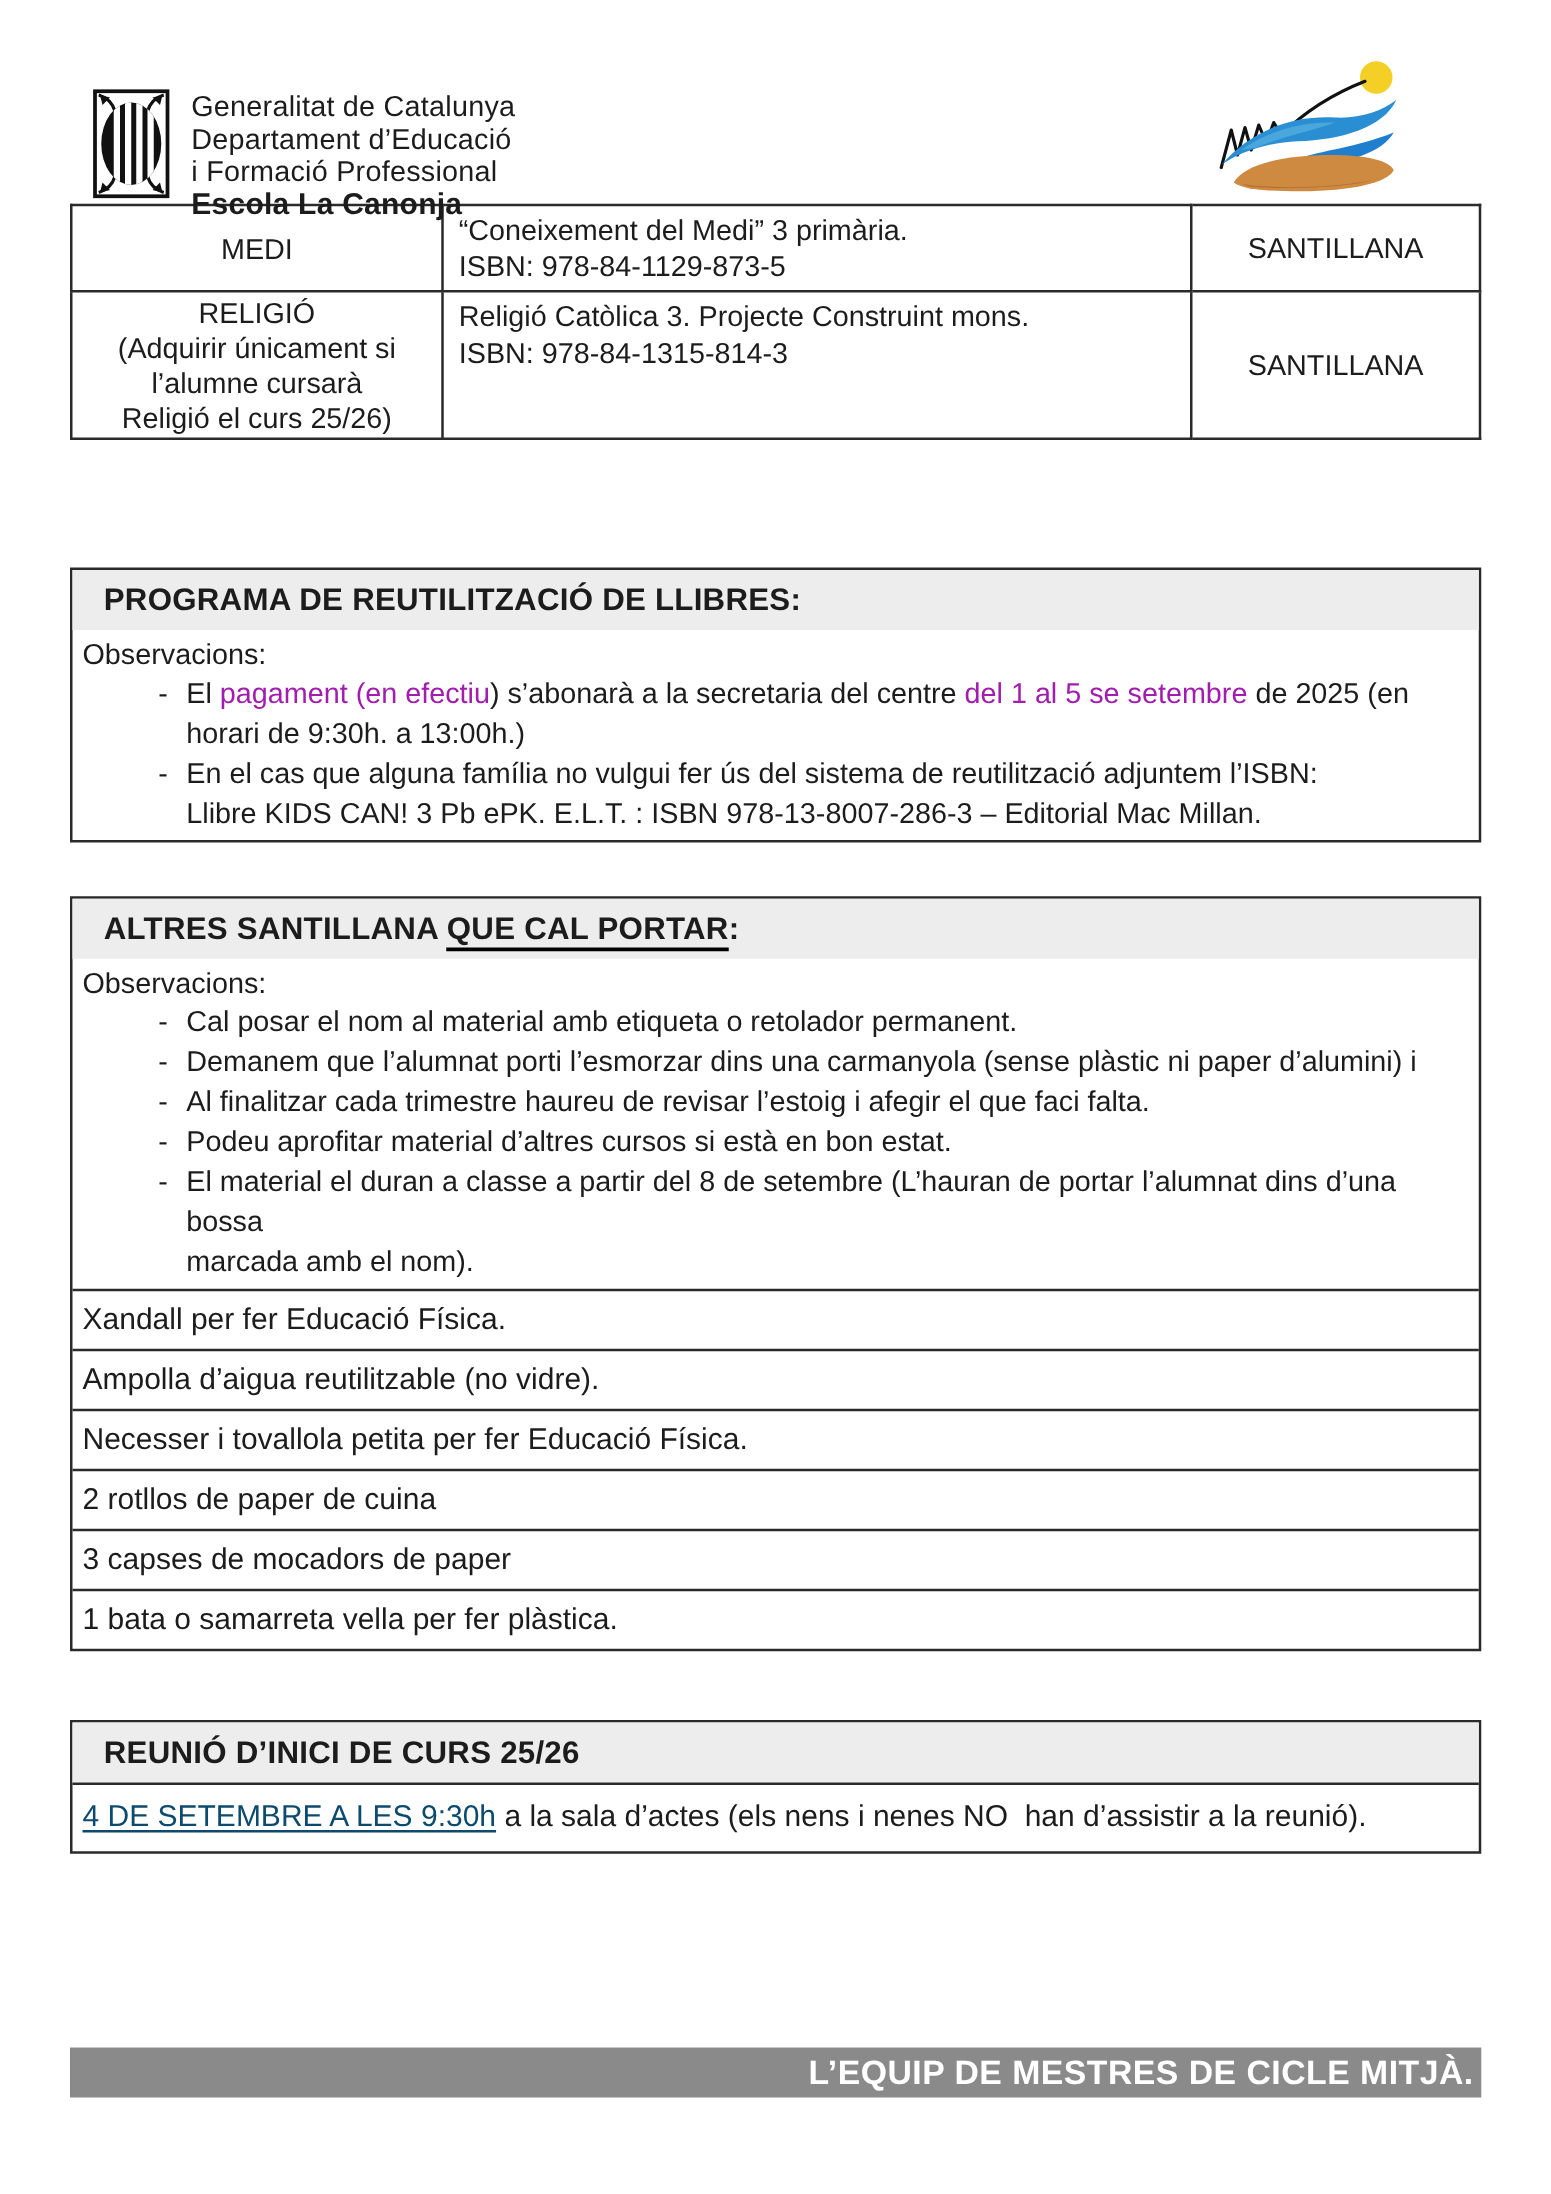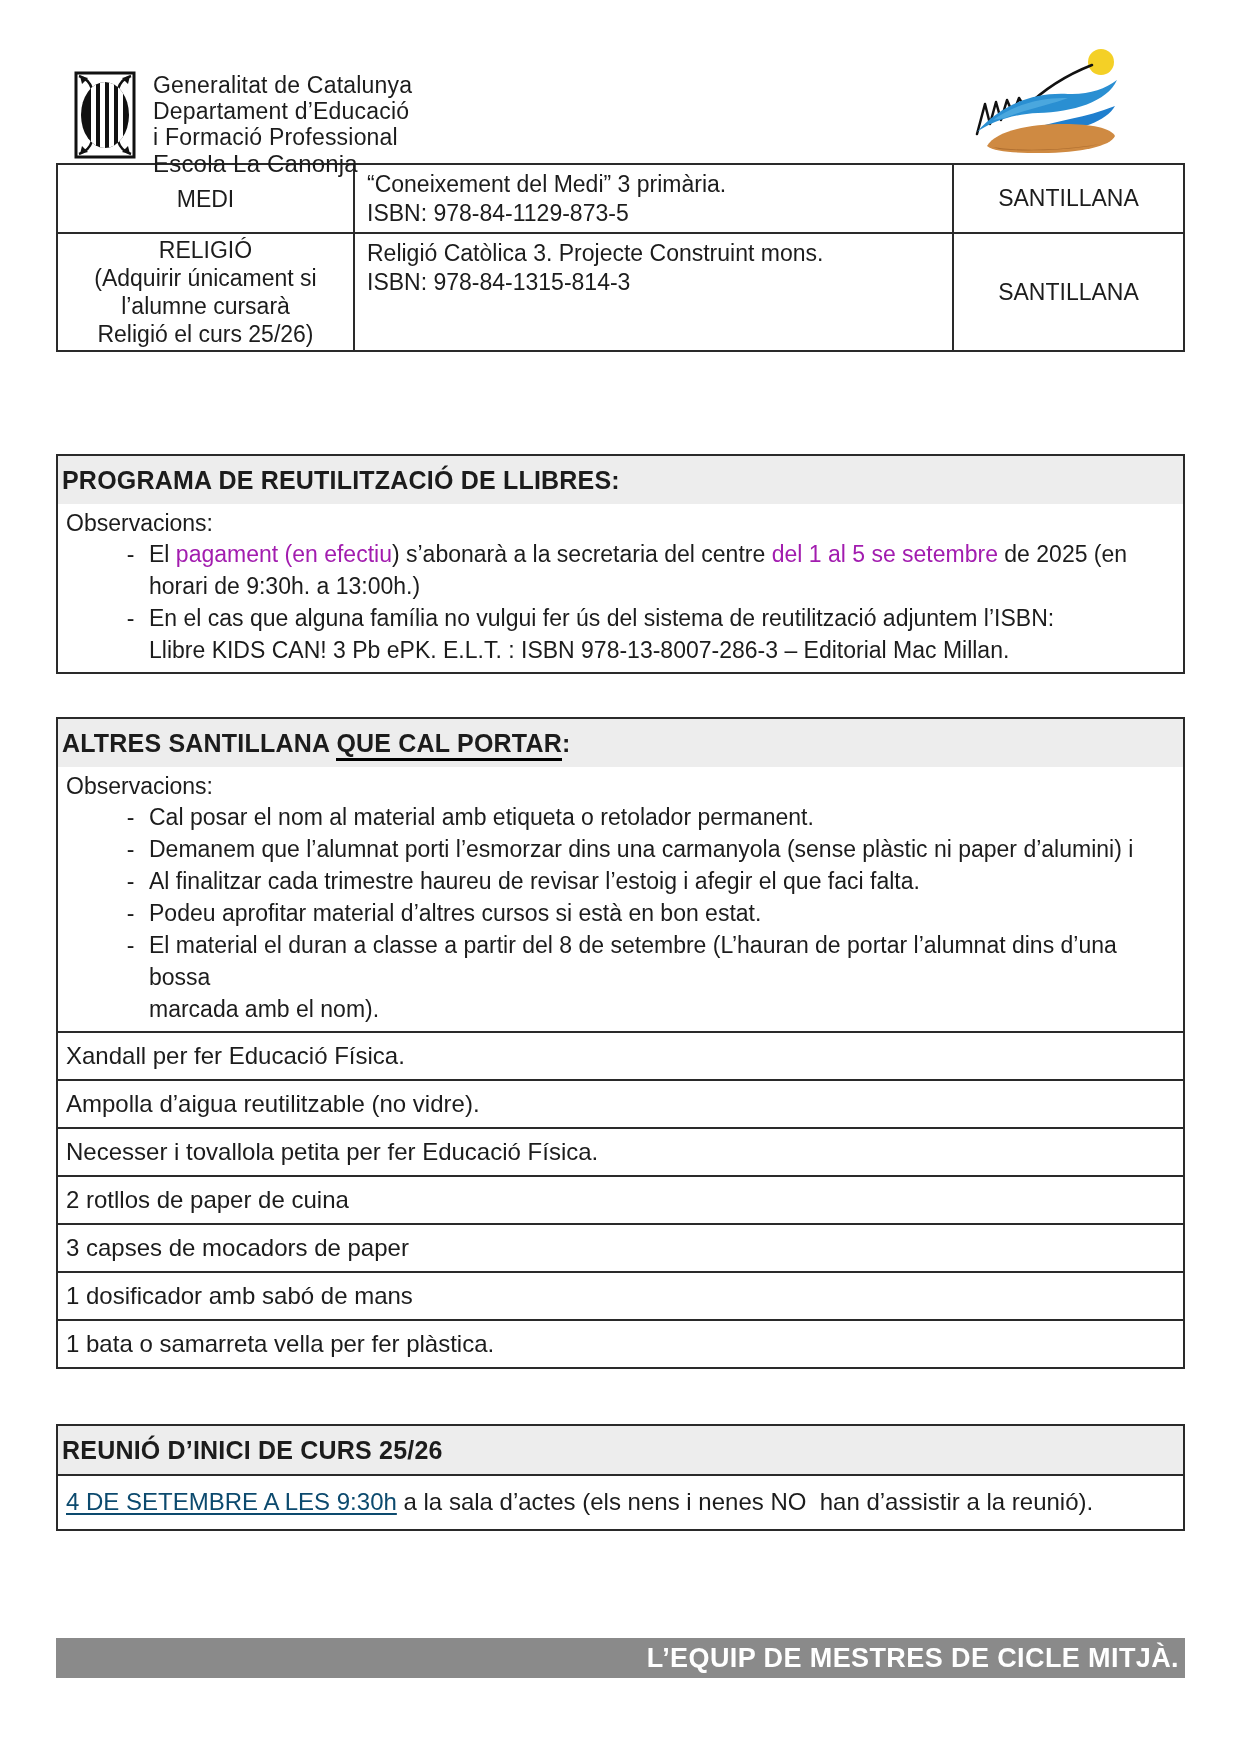--- a/index.html
+++ b/index.html
@@ -11,36 +11,36 @@
     color:#1c1c1c;
     overflow:hidden;
   }
   .page{padding:0 56px;box-sizing:border-box;}
 
   
   .letterhead{margin-top:50px;height:113px;display:flex;align-items:flex-start;}
   .lh-left{display:flex;margin-left:18px;gap:17px;}
   .shield{margin-top:20px;}
   .org-block{margin-top:22px;font-size:23px;line-height:26px;letter-spacing:0.2px;}
-  .org-block .school{font-weight:normal;font-size:24px;margin-top:1px;}
+  .org-block .school{font-weight:bold;font-size:24px;margin-top:1px;}
   .school-logo{position:absolute;top:42px;right:118px;}
 
   
   table.books{width:100%;border-collapse:collapse;table-layout:fixed;}
   table.books td{border:2px solid #2a2a2a;font-size:23px;}
   td.subject{width:287px;text-align:center;line-height:28px;padding:2px 4px;}
   td.details{padding:5px 12px 4px;line-height:29px;vertical-align:top;}
   td.publisher{width:227px;text-align:center;vertical-align:middle;}
   tr.r1{height:58px;}
   tr.r2{height:60px;}
   tr.r3{height:114px;}
 
   
   .box{border:2px solid #2a2a2a;}
-  .box-title{background:#ededed;font-weight:bold;font-size:25px;padding:10px 4px 9px;letter-spacing:0.2px;}
+  .box-title{background:#ededed;font-weight:bold;font-size:25px;padding:10px 25px 9px;letter-spacing:0.2px;}
   .box-body{padding:4px 10px 6px 8px;font-size:23px;}
   .obs{line-height:30px;}
   .bullet{display:flex;line-height:32px;}
   .dash{width:37px;text-align:center;flex:0 0 37px;margin-left:46px;}
   .btext{flex:1;}
   .red{color:#a21caf;}
   .b{font-weight:bold;}
   .u-black{border-bottom:3px solid #000;padding-bottom:1px;}
 
   .price-row{display:flex;border-top:2px solid #2a2a2a;font-size:23px;}
@@ -192,21 +192,20 @@
           <div>El material el duran a classe a partir del 8 de setembre (L’hauran de portar l’alumnat dins d’una bossa</div>
           <div>marcada amb el nom).</div>
         </div>
       </div>
     </div>
     <div class="item-row">Xandall per fer Educació Física.</div>
     <div class="item-row">Ampolla d’aigua reutilitzable (no vidre).</div>
     <div class="item-row">Necesser i tovallola petita per fer Educació Física.</div>
     <div class="item-row">2 rotllos de paper de cuina</div>
     <div class="item-row">3 capses de mocadors de paper</div>
-    <div class="item-row">1 dosificador amb sabó de mans</div>
     <div class="item-row">1 bata o samarreta vella per fer plàstica.</div>
   </div>
 
   <div class="box reunion">
     <div class="box-title">REUNIÓ D’INICI DE CURS 25/26</div>
     <div class="reunion-body"><span class="highlight">4 DE SETEMBRE A LES 9:30h</span><span> a la sala d’actes (els nens i nenes NO  han d’assistir a la reunió).</span></div>
   </div>
 
 </div>
 

